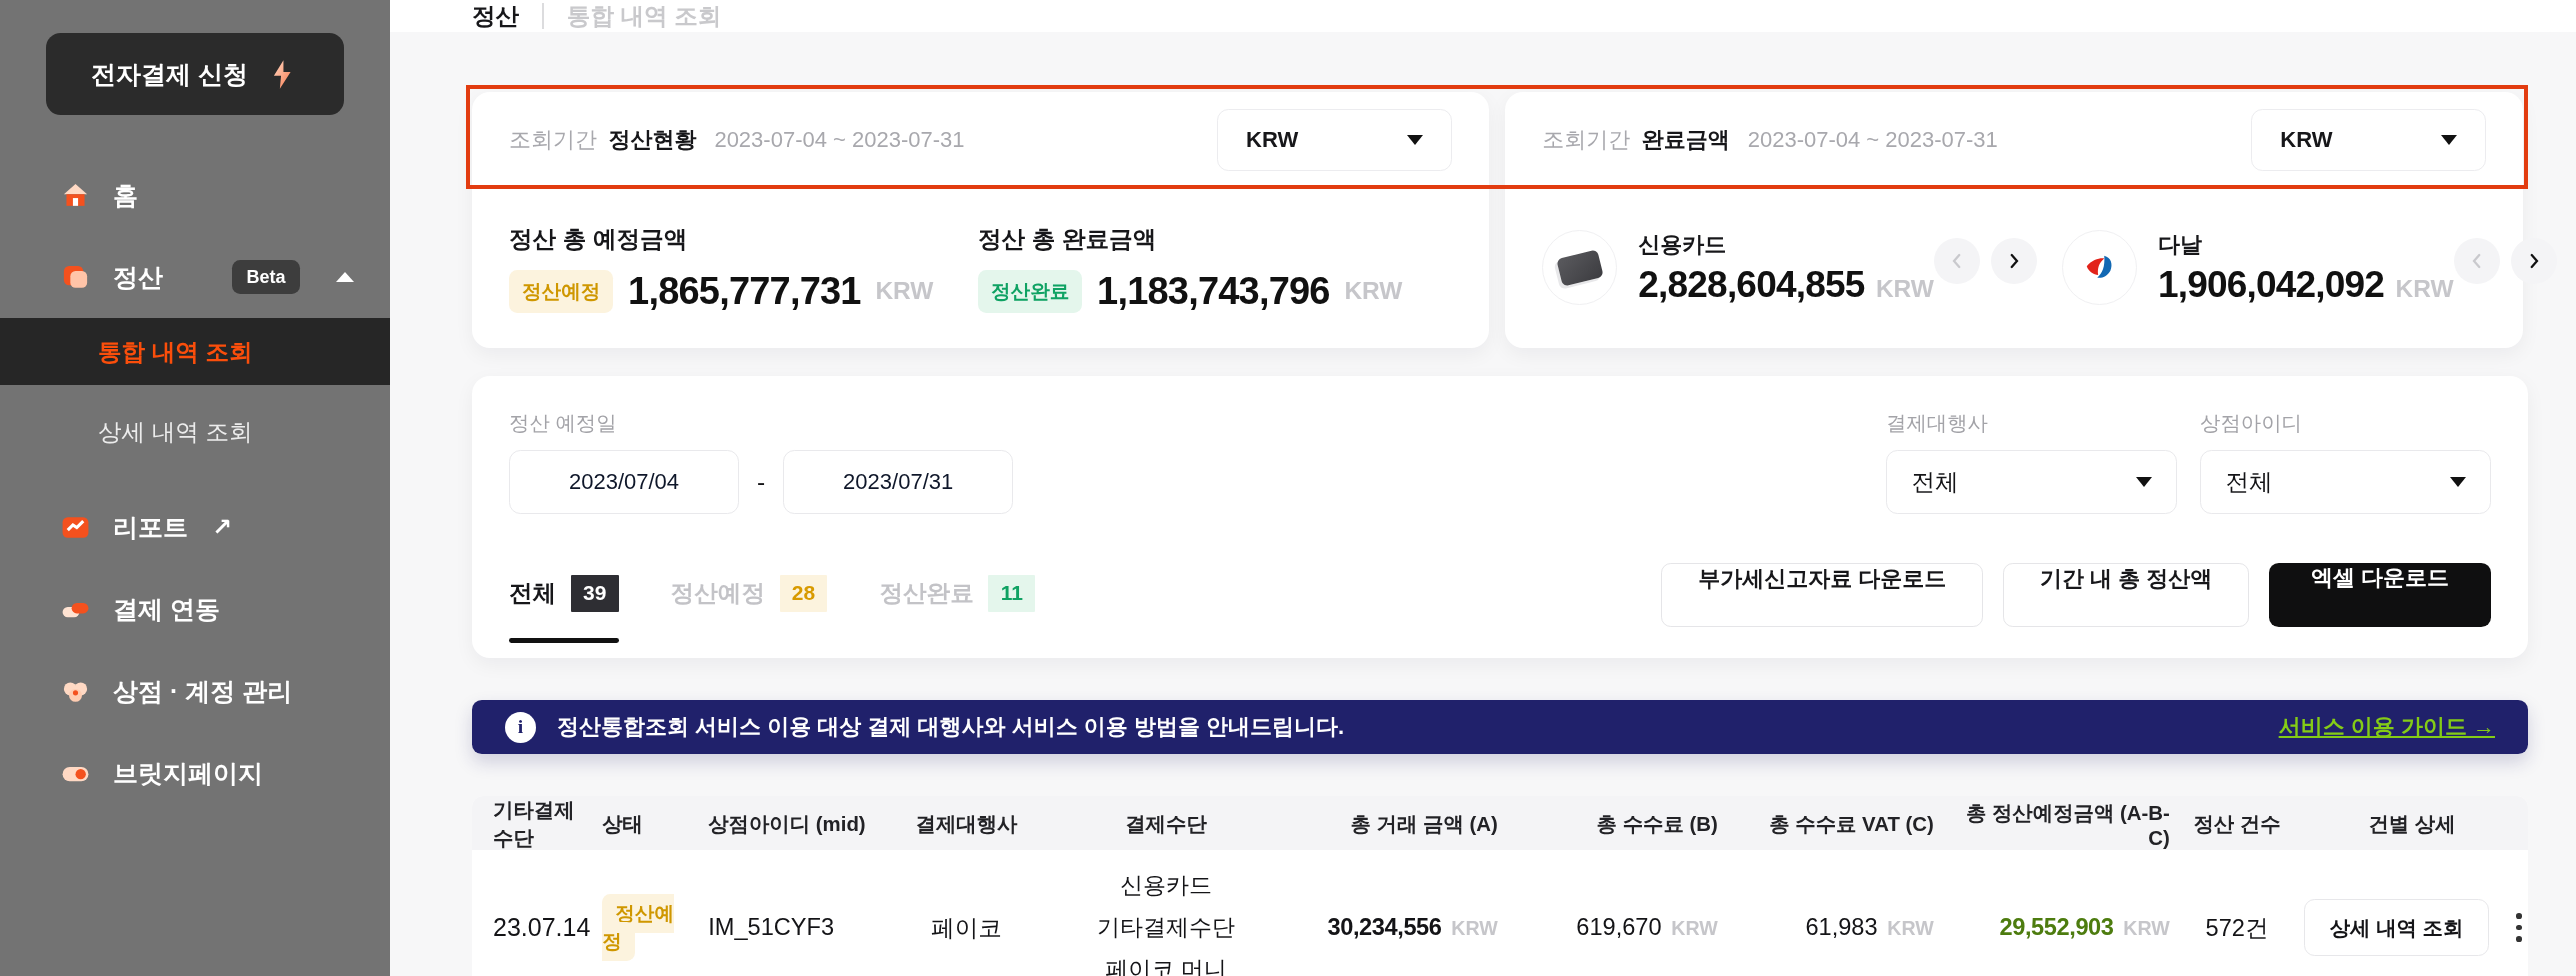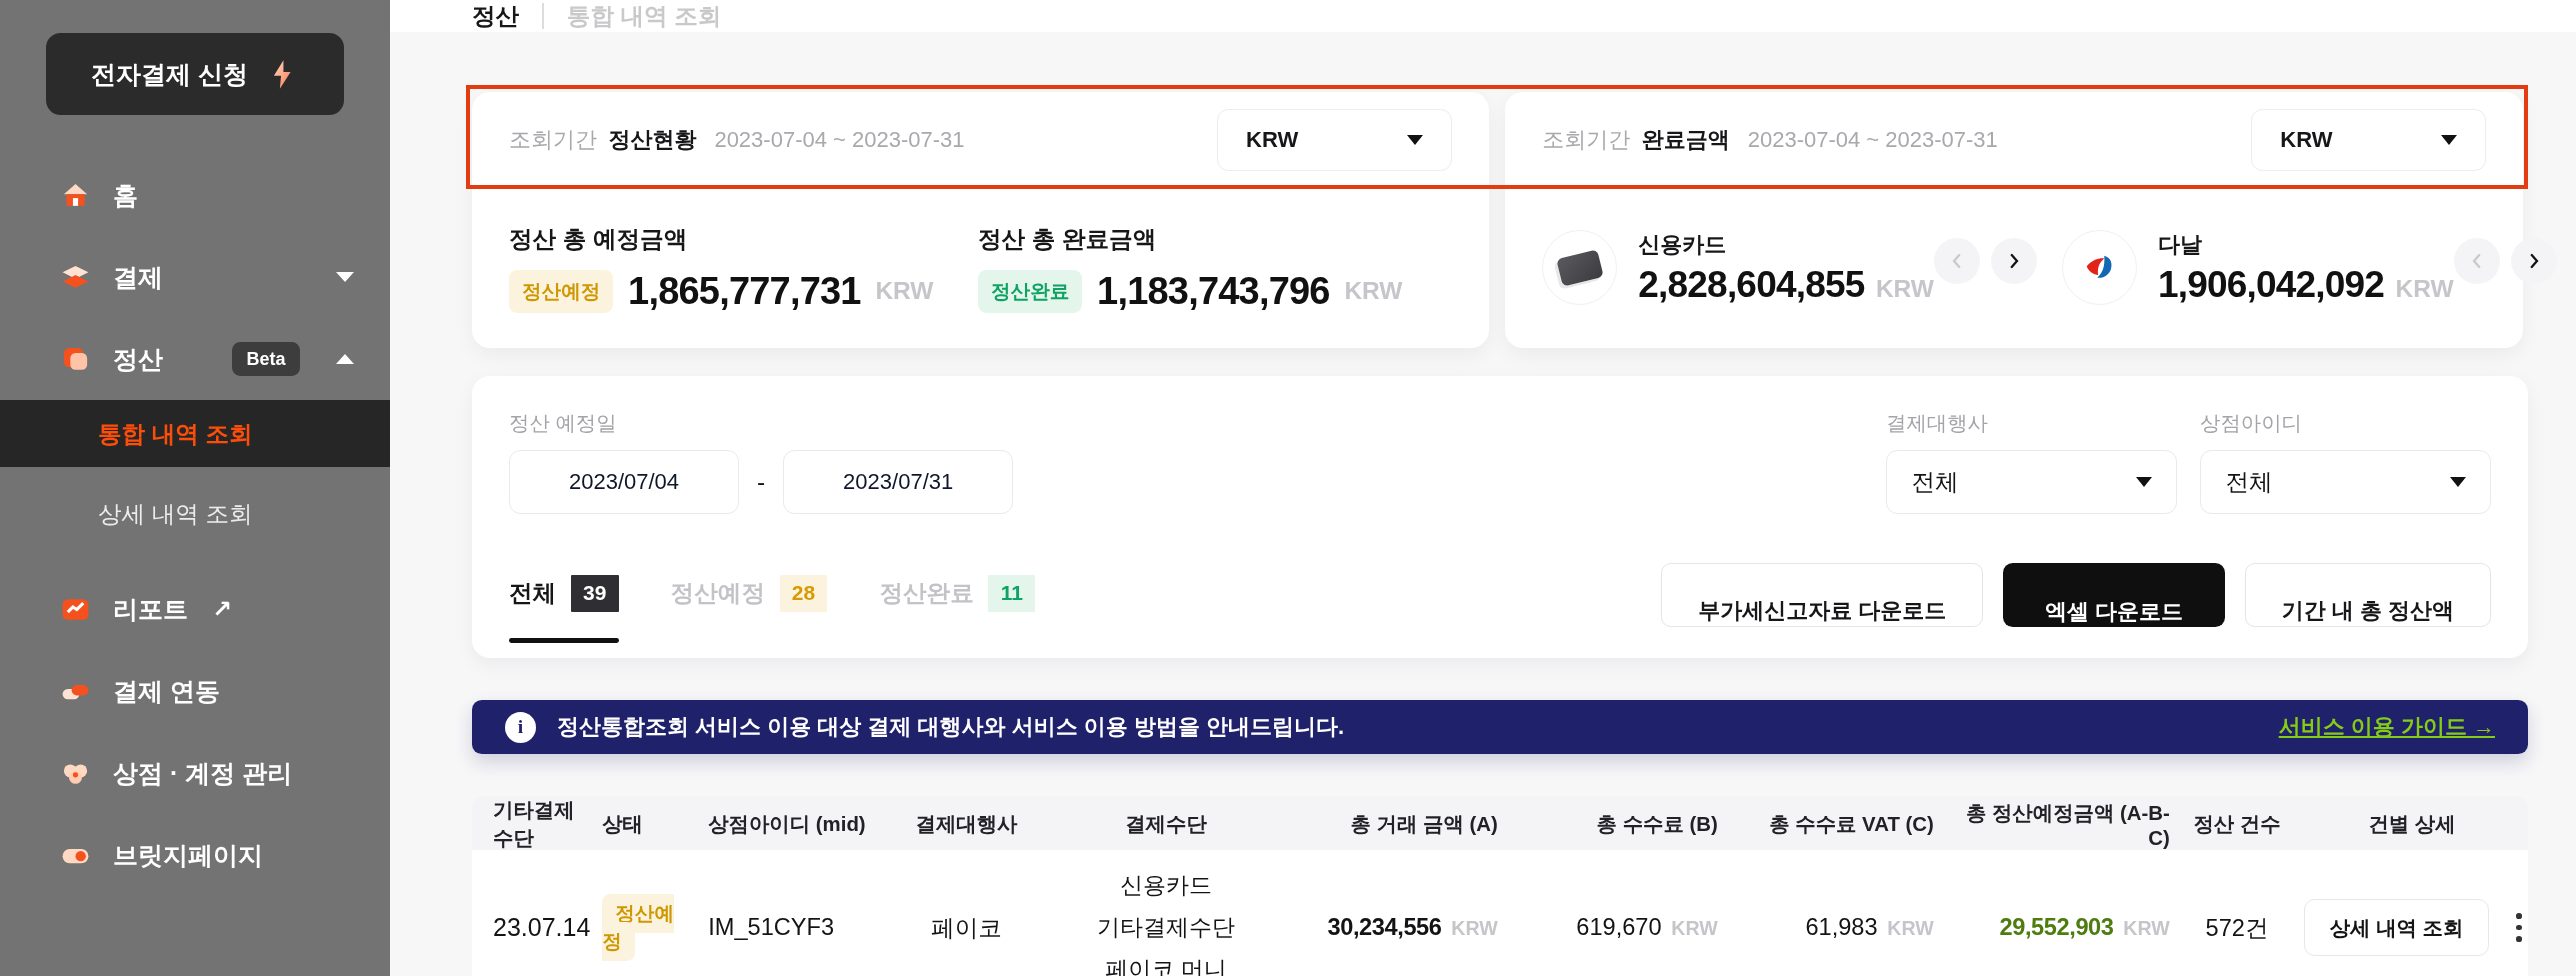--- a/index.html
+++ b/index.html
@@ -85,21 +85,21 @@
   .tabs-row { display:flex; align-items:center; margin-top:49px; }
   .tab { display:flex; align-items:center; gap:14.7px; margin-right:52px; position:relative; cursor:pointer; padding-bottom:3.3px; }
   .tab .t-label { font-size:23.6px; font-weight:bold; color:#c3c3c7; }
   .tab.active .t-label { color:#17171a; }
   .tab.active::after { content:""; position:absolute; left:0; right:0; bottom:-28px; height:4.9px; background:#111; border-radius:2.4px; }
   .cnt { font-size:21px; font-weight:bold; border-radius:1px; padding:6.5px 12.2px; }
   .cnt.dark { background:#2e2e33; color:#fff; }
   .cnt.amber { background:#fcf3de; color:#d89a00; }
   .cnt.green2 { background:#e4f6ec; color:#10a263; }
   .btns { margin-left:auto; display:flex; gap:19.6px; }
-  .btn { height:64px; border-radius:9.8px; display:flex; align-items:flex-end; justify-content:center; padding:0 36px; font-size:22px; font-weight:bold; cursor:pointer; }
+  .btn { height:64px; border-radius:9.8px; display:flex; align-items:flex-start; justify-content:center; padding:0 36px; font-size:22px; font-weight:bold; cursor:pointer; }
   .btn.ghost { background:#fff; border:1.6px solid #e5e5e8; color:#17171a; }
   .btn.dark { background:#0f0f10; color:#fff; padding:0 42px; }
 
   
   .banner { margin-top:42px; width:2056px; height:54px; background:#20216b; border-radius:9.8px;
     display:flex; align-items:center; padding:0 33px; box-shadow:0 8.2px 18px rgba(32,33,107,.18); }
   .info-ic { width:31px; height:31px; border-radius:50%; background:#fff; color:#20216b; font-size:19.6px; font-weight:bold; display:flex; align-items:center; justify-content:center; margin-right:21px; font-family:"Liberation Serif","DejaVu Serif",serif; }
   .banner-text { color:#fff; font-size:22px; font-weight:bold; }
   .banner-link { margin-left:auto; color:#84cc16; font-size:22px; font-weight:bold; text-decoration:underline; cursor:pointer; }
 
@@ -149,31 +149,20 @@
         <span class="nav-ic">
           <svg width="31" height="31" viewBox="0 0 24 24">
               <path d="M3 11 L12 3 L21 11" fill="#ffd9c4"></path>
               <path d="M5 11 h14 v9 h-14 Z" fill="#f4511e"></path>
               <rect x="10" y="14" width="4" height="6" fill="#fff"></rect>
             </svg>
         </span>
         <span class="label">홈</span>
       </div>
 
-      <div class="nav-item">
-        <span class="nav-ic">
-          <svg width="31" height="31" viewBox="0 0 24 24">
-              <path d="M12 3 L22 8 L12 13 L2 8 Z" fill="#ffe3d2"></path>
-              <path d="M12 10 L22 15 L12 20 L2 15 Z" fill="#f4511e"></path>
-            </svg>
-        </span>
-        <span class="label">결제</span>
-        <span class="spacer"></span>
-        <span class="chev down"></span>
-      </div>
 
       <div class="nav-item">
         <span class="nav-ic">
           <svg width="31" height="31" viewBox="0 0 24 24">
               <rect x="3" y="3" width="15" height="15" rx="4" fill="#f4511e"></rect>
               <rect x="8" y="7" width="13" height="13" rx="4" fill="#ffc4a8"></rect>
             </svg>
         </span>
         <span class="label">정산</span>
         <span class="spacer"></span>
@@ -382,25 +371,25 @@
             <span class="cnt amber">28</span>
           </div>
           <div class="tab">
             <span class="t-label">정산완료</span>
             <span class="cnt green2">11</span>
           </div>
           <div class="btns">
             <div class="btn ghost">
               <span>부가세신고자료 다운로드</span>
             </div>
+            <div class="btn ghost">
+              <span>기간 내 총 정산액</span>
+            </div>
             <div class="btn dark">
               <span>엑셀 다운로드</span>
-            </div>
-            <div class="btn ghost">
-              <span>기간 내 총 정산액</span>
             </div>
           </div>
         </div>
       </section>
 
       <div class="banner">
         <span class="info-ic">i</span>
         <span class="banner-text">정산통합조회 서비스 이용 대상 결제 대행사와 서비스 이용 방법을 안내드립니다.</span>
         <span class="banner-link">서비스 이용 가이드 →</span>
       </div>

